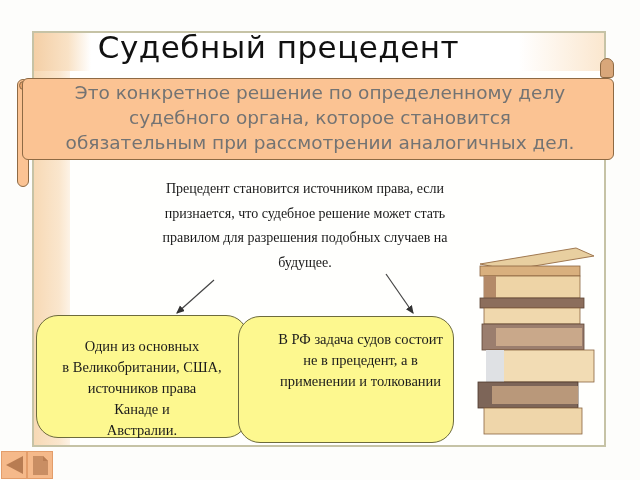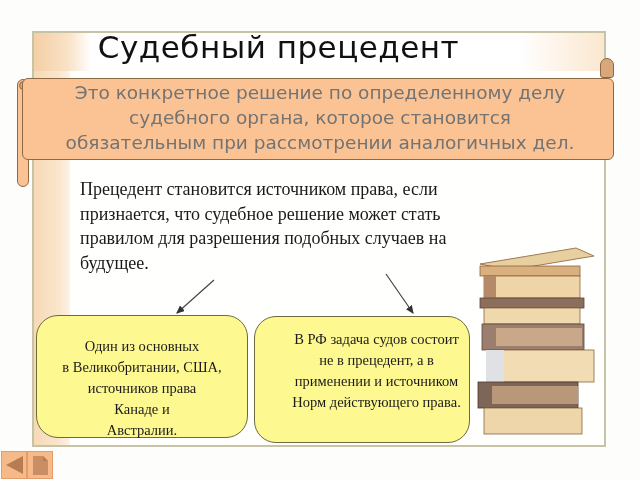--- a/index.html
+++ b/index.html
@@ -43,32 +43,32 @@
   .scroll-curl-right {
     position: absolute; left: 600px; top: 58px; width: 14px; height: 20px;
     background: #d9a77a; border: 1.5px solid #8e6a44; border-radius: 7px 7px 3px 3px;
     box-sizing: border-box;
   }
   .scroll-text {
     position: absolute; left: 22px; top: 80px; width: 596px; text-align: center;
     font-size: 18.5px; line-height: 25px; color: #737373;
   }
   .body-text {
-    position: absolute; left: 80px; top: 177px; width: 450px; 
-    font-family: "Liberation Serif", serif; font-size: 18px; line-height: 24.5px; color: #1a1a1a;
+    position: absolute; left: 80px; top: 177px; width: 450px; text-align: center;
+    font-family: "Liberation Serif", serif; font-size: 14px; line-height: 24.5px; color: #1a1a1a;
   }
   .arrows { position: absolute; left: 0; top: 0; width: 640px; height: 480px; pointer-events: none; }
   .note {
     position: absolute; background: #fdf88f; border: 1.5px solid #6d6b3d;
     border-radius: 22px; box-sizing: border-box;
     font-family: "Liberation Serif", serif; font-size: 14.5px; line-height: 21px; color: #1b1b1b;
     text-align: center;
   }
   .note-left { left: 36px; top: 315px; width: 212px; height: 123px; padding-top: 20px; }
-  .note-right { left: 254px; top: 316px; width: 216px; height: 127px; padding-top: 12px; padding-left: 29px; }
+  .note-right { left: 238px; top: 316px; width: 216px; height: 127px; padding-top: 12px; padding-left: 29px; }
   .note-line { display: block; }
   .books { position: absolute; left: 476px; top: 236px; width: 124px; height: 200px; }
   .nav {
     position: absolute; top: 451px; width: 26px; height: 28px; box-sizing: border-box;
     background: #f5b98a; border: 1px solid #e39d6a;
   }
   .nav-prev { left: 1px; }
   .nav-doc { left: 27px; }
 </style>
 </head>
@@ -111,22 +111,21 @@
   <span class="note-line">Один из основных</span>
   <span class="note-line">в Великобритании, США,</span>
   <span class="note-line">источников права</span>
   <span class="note-line">Канаде и</span>
   <span class="note-line">Австралии.</span>
 </div>
 
 <div class="note note-right">
   <span class="note-line">В РФ задача судов состоит</span>
   <span class="note-line">не в прецедент, а в</span>
-  <span class="note-line">применении и источником</span>
-  <span class="note-line">Норм действующего права.</span>
+  <span class="note-line">применении и толковании</span>
 </div>
 
 <svg class="books" viewBox="0 0 124 200">
 
   <path d="M4,28 L100,12 L118,20 L34,34 Z" fill="#e8cfa0" stroke="#a07850" stroke-width="1"></path>
   <rect x="4" y="30" width="100" height="10" fill="#d9b07e" stroke="#8a6440" stroke-width="0.8"></rect>
 
   <rect x="8" y="40" width="96" height="22" fill="#eed4a6" stroke="#8a6440" stroke-width="0.8"></rect>
   <rect x="8" y="40" width="12" height="22" fill="#b48a68"></rect>
 

